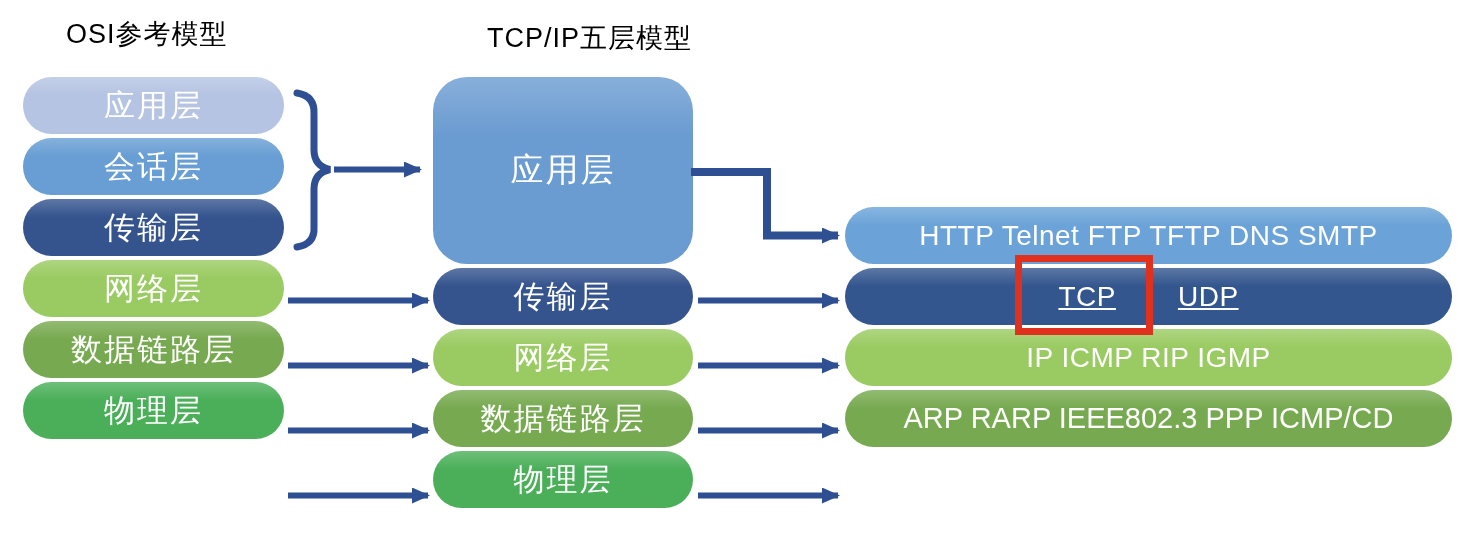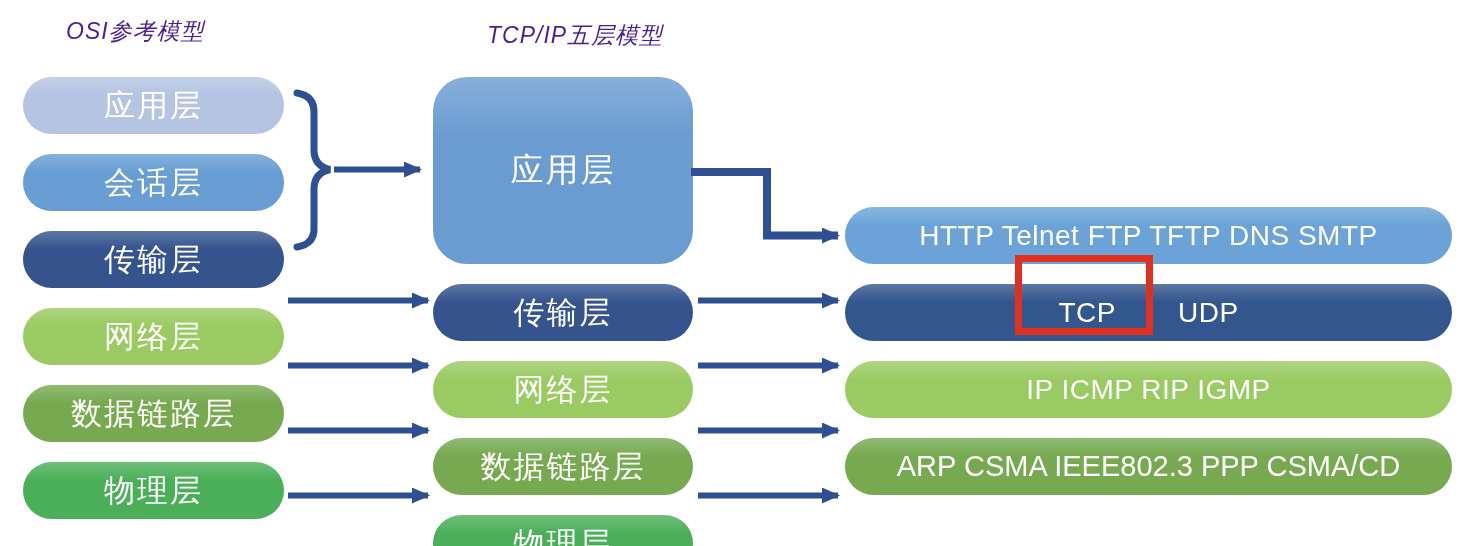--- a/index.html
+++ b/index.html
@@ -5,33 +5,32 @@
   html,body{margin:0;padding:0;background:#ffffff;}
   .canvas{
     position:relative;
     width:1468px;height:546px;
     background:#ffffff;
     overflow:hidden;
     font-family:"Liberation Sans", sans-serif;
   }
   .title{
     position:absolute;
-    font-size:23px;
-    color:#4c1d95;
+    font-size:27px;
+    color:#000000;
     letter-spacing:1px;
     white-space:nowrap;
-    font-style:italic;
   }
   .osi-title{left:66px;top:16px;}
   .tcpip-title{left:455px;top:20px;margin-left:32px;}
   .col{
     position:absolute;
     display:flex;
     flex-direction:column;
-    gap:20px;
+    gap:4px;
   }
   .col-osi{left:23px;top:77px;width:261px;}
   .col-tcpip{left:433px;top:77px;width:260px;}
   .col-proto{left:845px;top:207px;width:607px;}
   .pill{
     height:57px;
     border-radius:29px;
     display:flex;
     align-items:center;
     justify-content:center;
@@ -92,26 +91,26 @@
   <div class="col col-tcpip">
     <div class="pill big" style="background-color: rgb(106, 155, 209);">应用层</div>
     <div class="pill" style="background-color: rgb(53, 84, 142);">传输层</div>
     <div class="pill" style="background-color: rgb(154, 203, 98);">网络层</div>
     <div class="pill" style="background-color: rgb(119, 170, 80);">数据链路层</div>
     <div class="pill" style="background-color: rgb(75, 175, 89);">物理层</div>
   </div>
 
   <div class="col col-proto">
     <div class="pill proto" style="background-color: rgb(107, 163, 216);">HTTP Telnet FTP TFTP DNS SMTP</div>
-    <div class="pill proto transport-proto" style="background-color: rgb(51, 86, 142);">
+    <div class="pill proto transport-proto" style="background-color: rgb(51, 86, 142); text-decoration: underline;">
       <span>TCP</span>
       <span>UDP</span>
     </div>
     <div class="pill proto" style="background-color: rgb(154, 203, 98);">IP ICMP RIP IGMP</div>
-    <div class="pill proto proto-long" style="background-color: rgb(119, 170, 80);">ARP CSMA IEEE802.3 PPP CSMA/CD</div>
+    <div class="pill proto proto-long" style="background-color: rgb(119, 170, 80);">ARP RARP IEEE802.3 PPP ICMP/CD</div>
   </div>
 
   <div class="red-box"></div>
 
   <svg class="arrows" width="1468" height="546" viewBox="0 0 1468 546">
     <defs>
       <marker id="ah" viewBox="0 0 18 16" refX="16" refY="8" markerWidth="18" markerHeight="16" orient="auto" markerUnits="userSpaceOnUse">
         <path d="M0,0 L18,8 L0,16 Z" fill="#2e4f92"></path>
       </marker>
     </defs>

